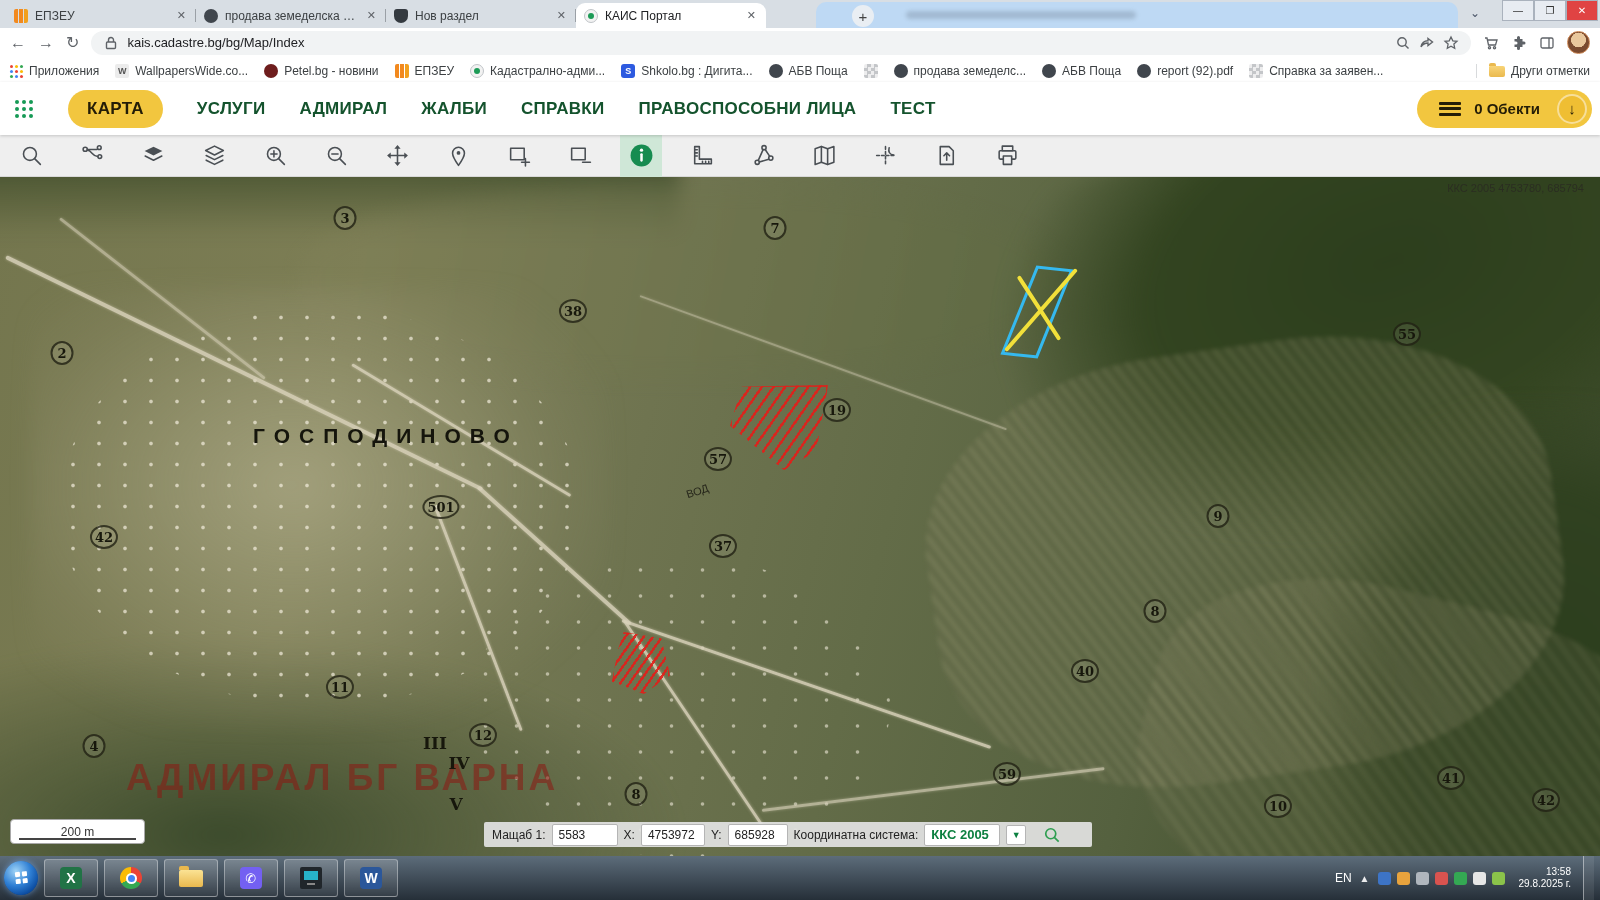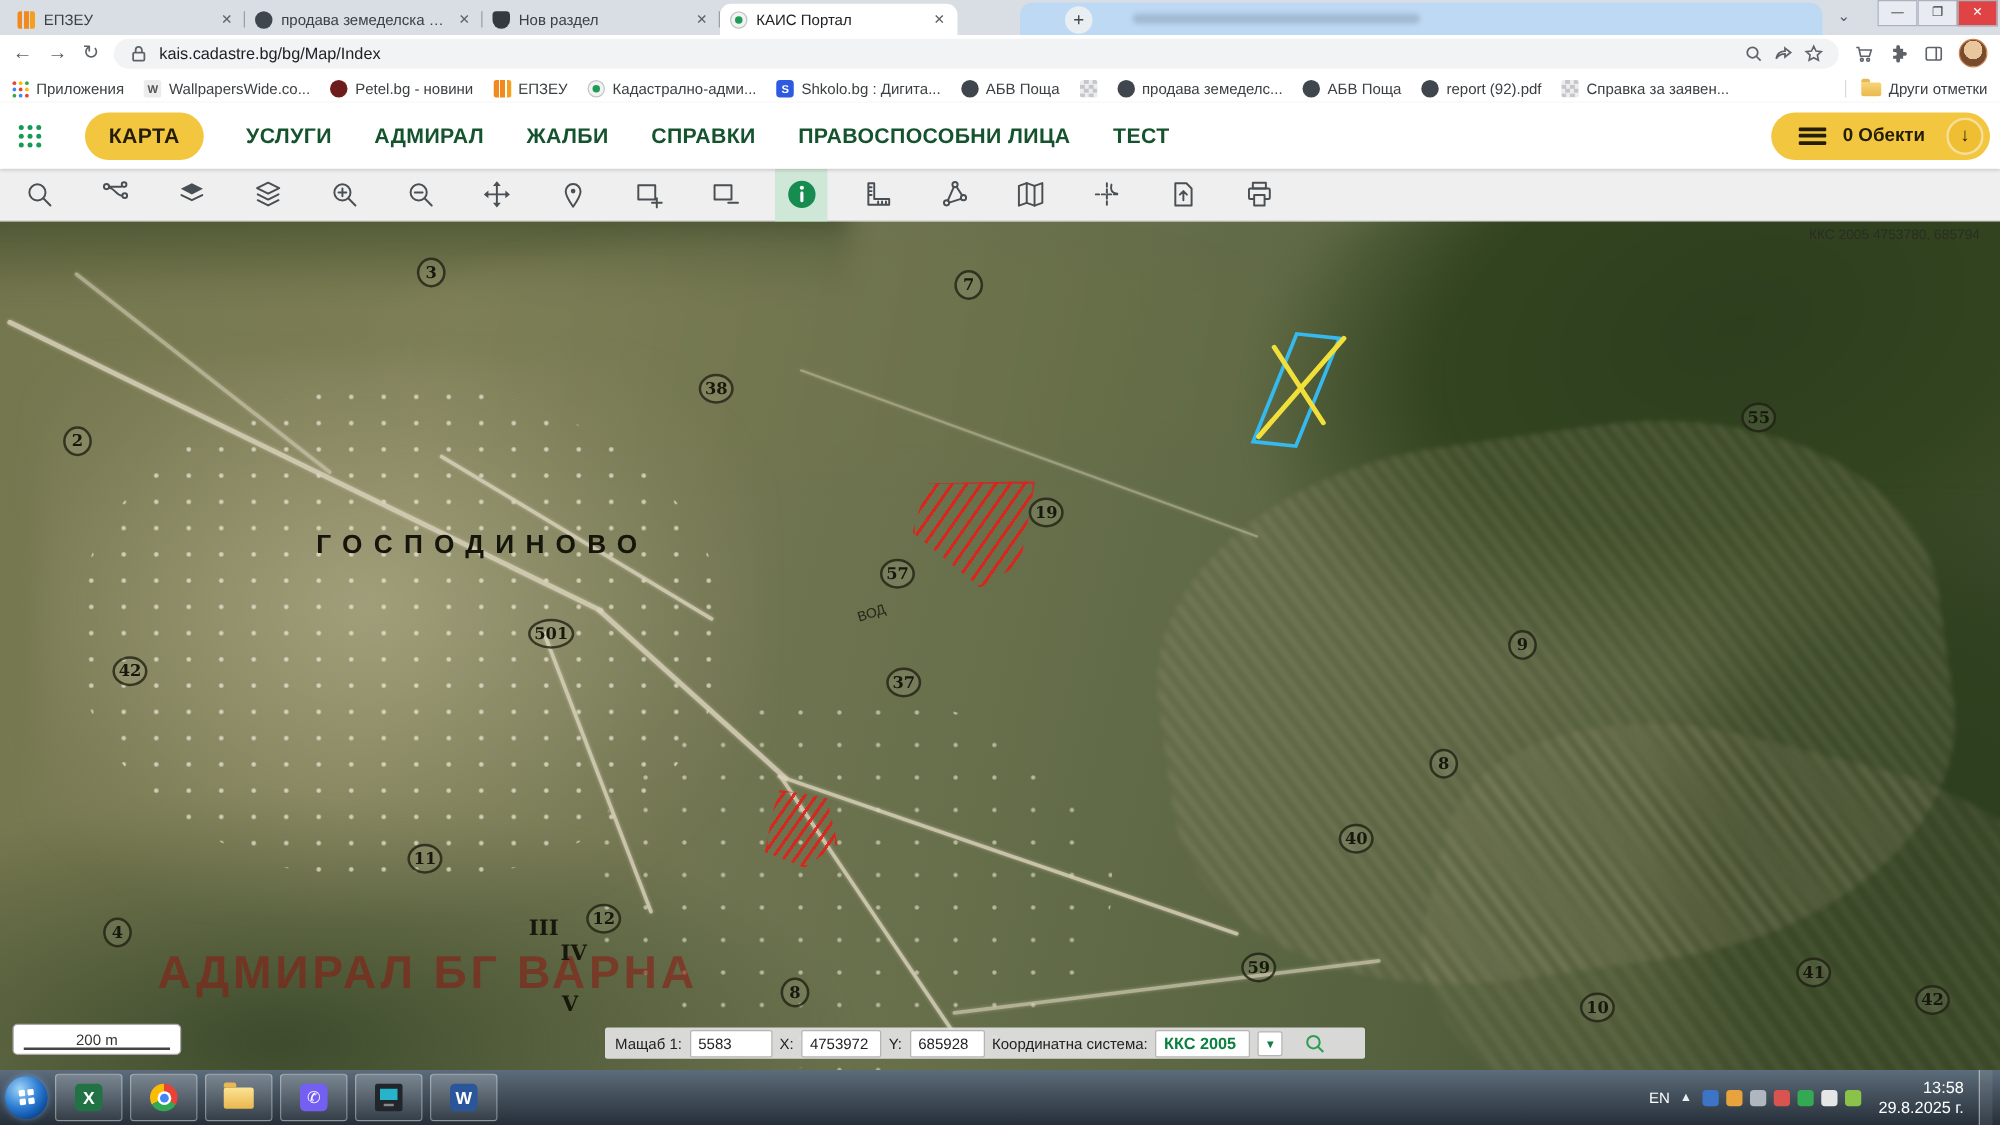--- a/index.html
+++ b/index.html
@@ -156,21 +156,21 @@
   .ic-folder{width:24px;height:17px;border-radius:2px;background:linear-gradient(#fbe394,#e9b84e);position:relative;}
   .ic-folder:before{content:"";position:absolute;left:0;top:-4px;width:10px;height:4px;background:#e9b84e;border-radius:2px 2px 0 0;}
   .ic-viber{background:#7360f2;font-size:13px;}
   .ic-remote{background:#20262b;position:relative;border-radius:2px;}
   .ic-remote:before{content:"";width:14px;height:9px;background:#27b3c9;position:absolute;left:4px;top:4px;}
   .ic-remote:after{content:"";width:8px;height:2px;background:#888;position:absolute;left:7px;bottom:4px;}
   .tray{margin-left:auto;display:flex;align-items:center;gap:8px;padding-right:6px;color:#fff;}
   .tray-lang{font-size:12px;}
   .tray-chev{font-size:10px;opacity:.9;}
   .tray-ic{width:13px;height:13px;border-radius:3px;}
-  .clock{text-align:right;font-size:13px;line-height:1.25;margin-left:6px;white-space:nowrap;}
+  .clock{text-align:right;font-size:10px;line-height:1.25;margin-left:6px;white-space:nowrap;}
   .show-desktop{width:10px;height:44px;border-left:1px solid rgba(255,255,255,.45);background:rgba(255,255,255,.08);margin-left:4px;}
 </style>
 </head>
 <body>
 
 <div class="screen">
 
   <div class="tabstrip">
     <div class="bg-window">
       <div class="squiggle"></div>

